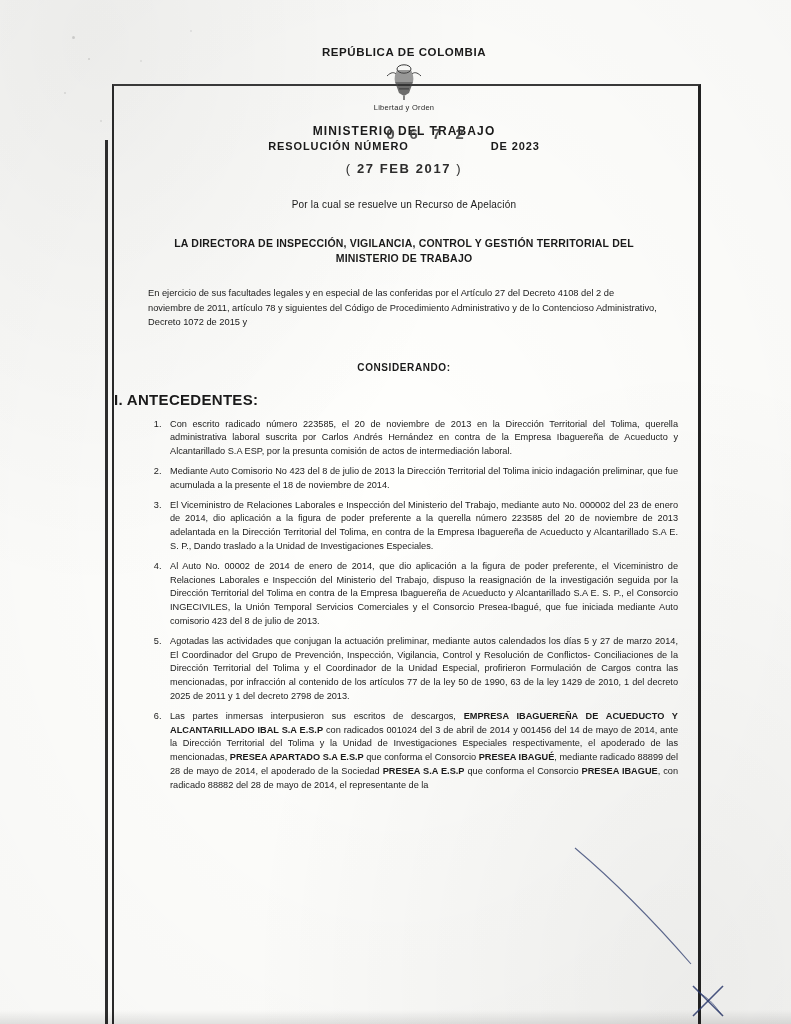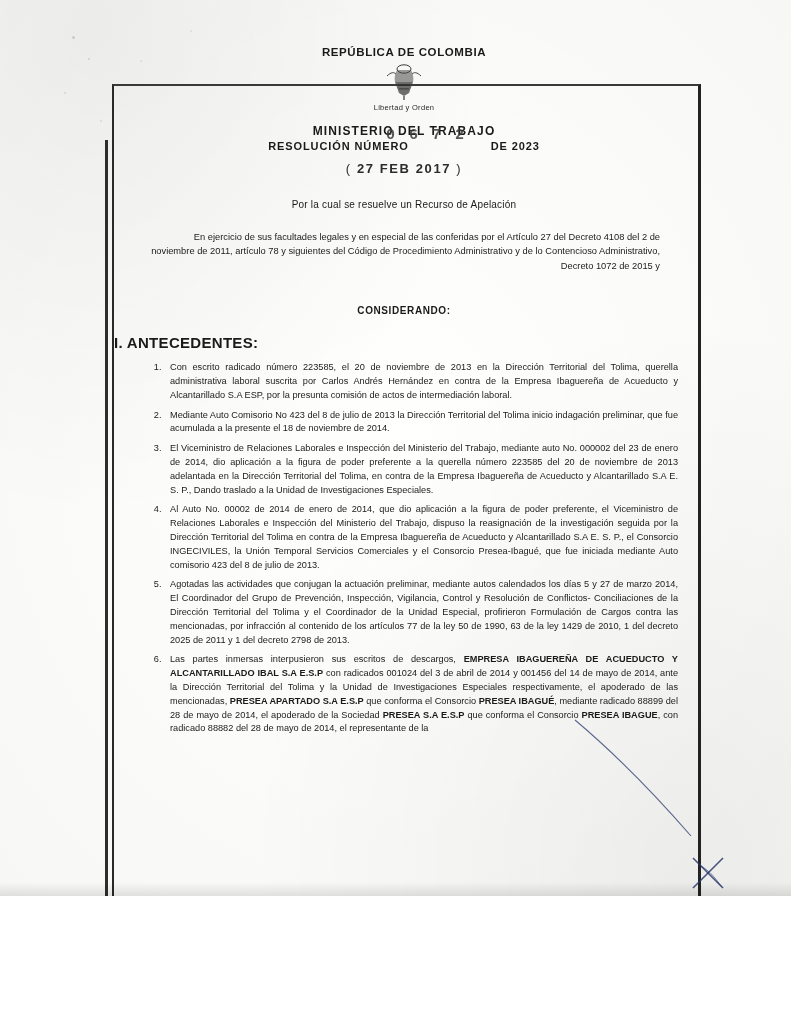--- a/index.html
+++ b/index.html
@@ -6,21 +6,21 @@
     margin: 0;
     padding: 0;
     background: #ffffff;
   }
   body {
     font-family: "Liberation Sans", sans-serif;
   }
   .page {
     position: relative;
     width: 791px;
-    height: 896px;
+    height: 1024px;
     background: #fdfdfb;
     overflow: hidden;
     filter: contrast(1.02);
   }
   
   .paper-noise {
     position: absolute;
     inset: 0;
     background:
       radial-gradient(ellipse at 12% 4%, rgba(0,0,0,0.05) 0%, rgba(0,0,0,0) 40%),
@@ -127,21 +127,21 @@
     line-height: 1.45;
     letter-spacing: 0.2px;
     text-align: center;
   }
   .authority .l1 { display: block; }
   .authority .l2 { display: block; }
   .faculties {
     margin-top: 20px;
     font-size: 9.3px;
     line-height: 1.55;
-    text-align: right;
+    text-align: left;
     padding: 0 18px;
   }
   .considerando {
     margin-top: 32px;
     text-align: center;
     font-size: 10px;
     font-weight: 700;
     letter-spacing: 0.6px;
   }
   .section-head {
@@ -228,20 +228,24 @@
     <div class="center">
       <div class="date-stamp">
         <span class="paren">(</span>
         <span>27 FEB 2017</span>
         <span class="paren">)</span>
       </div>
     </div>
 
     <div class="center subject">Por la cual se resuelve un Recurso de Apelación</div>
 
+    <div class="authority">
+      <span class="l1">LA DIRECTORA DE INSPECCIÓN, VIGILANCIA, CONTROL Y GESTIÓN TERRITORIAL DEL</span>
+      <span class="l2">MINISTERIO DE TRABAJO</span>
+    </div>
 
     <div class="faculties">En ejercicio de sus facultades legales y en especial de las conferidas por el Artículo 27 del Decreto 4108 del 2 de noviembre de 2011, artículo 78 y siguientes del Código de Procedimiento Administrativo y de lo Contencioso Administrativo, Decreto 1072 de 2015 y</div>
 
     <div class="considerando">CONSIDERANDO:</div>
 
     <div class="section-head">I. ANTECEDENTES:</div>
 
     <ol class="items">
       <li>Con escrito radicado número 223585, el 20 de noviembre de 2013 en la Dirección Territorial del Tolima, querella administrativa laboral suscrita por Carlos Andrés Hernández en contra de la Empresa Ibaguereña de Acueducto y Alcantarillado S.A ESP, por la presunta comisión de actos de intermediación laboral.</li>
       <li>Mediante Auto Comisorio No 423 del 8 de julio de 2013 la Dirección Territorial del Tolima inicio indagación preliminar, que fue acumulada a la presente el 18 de noviembre de 2014.</li>

